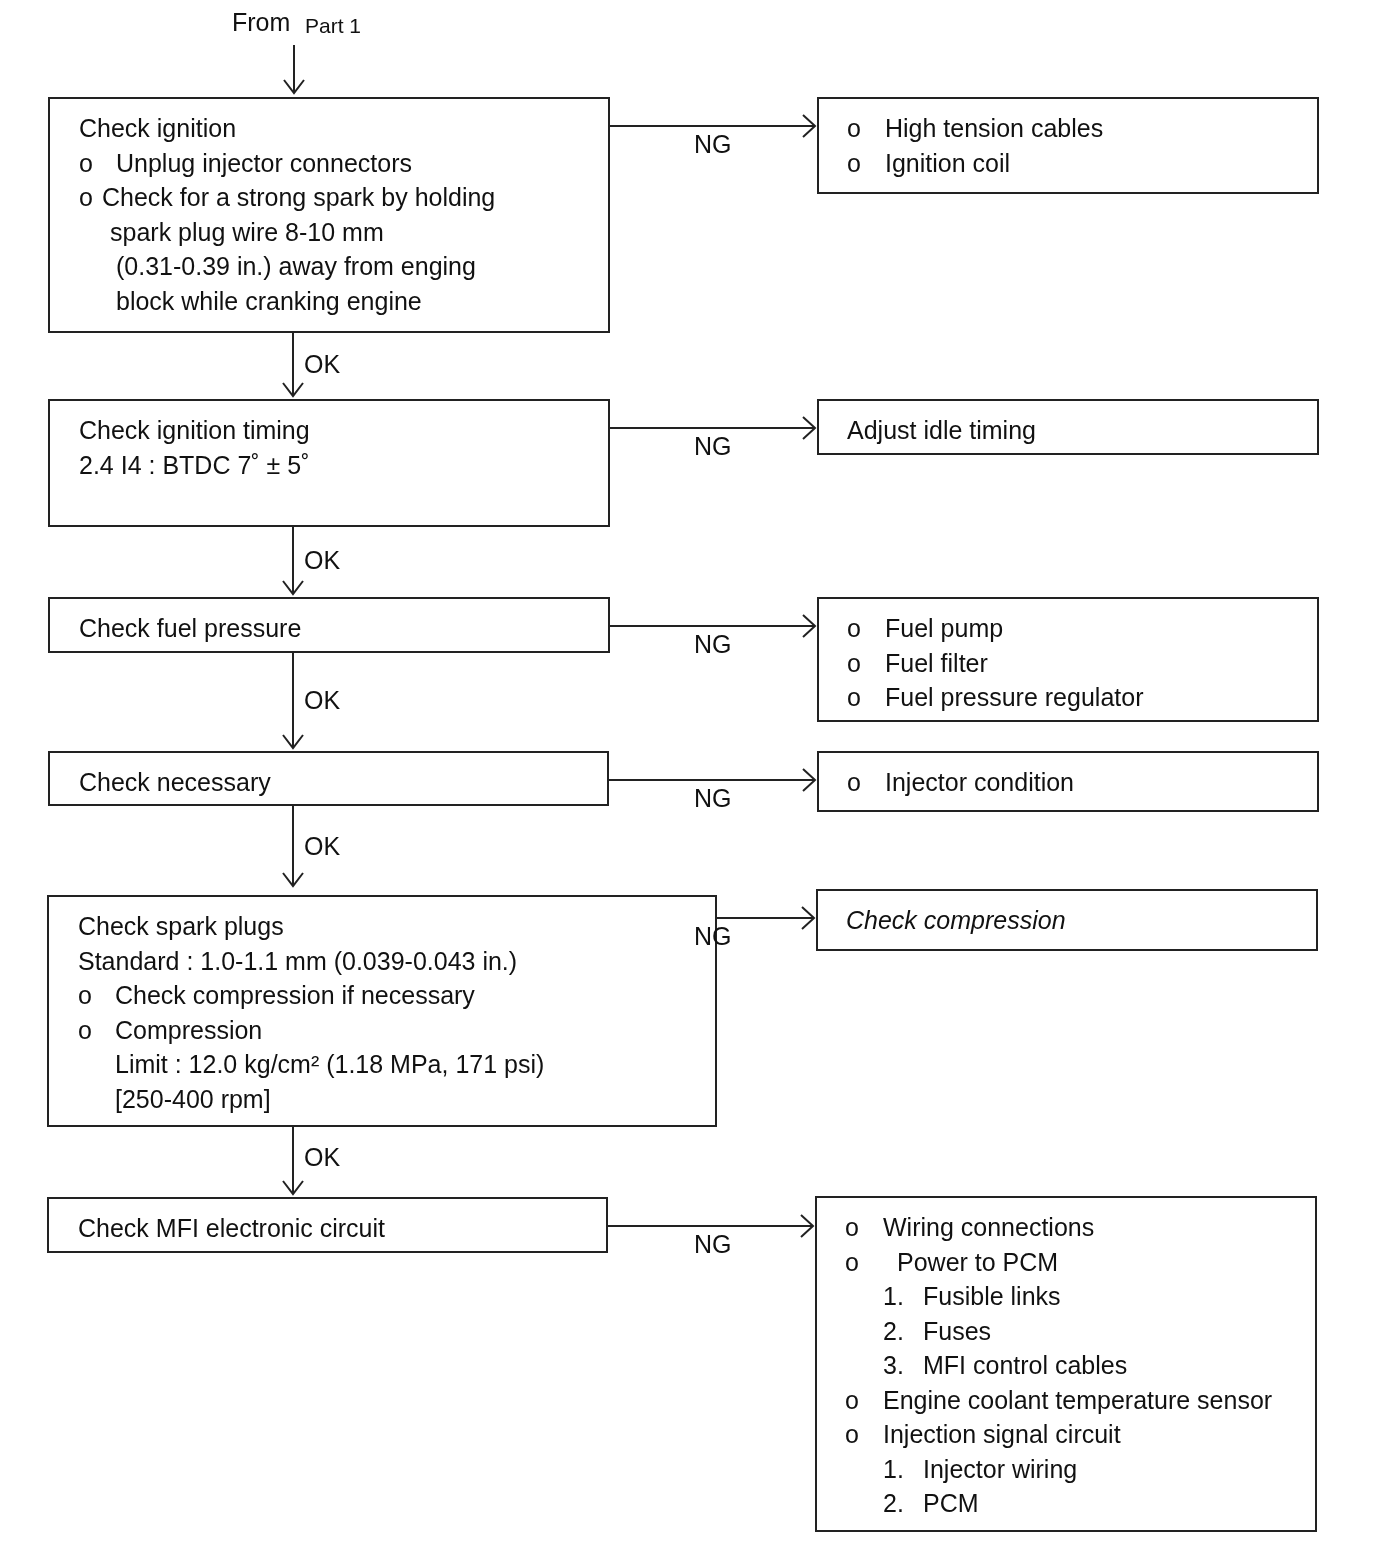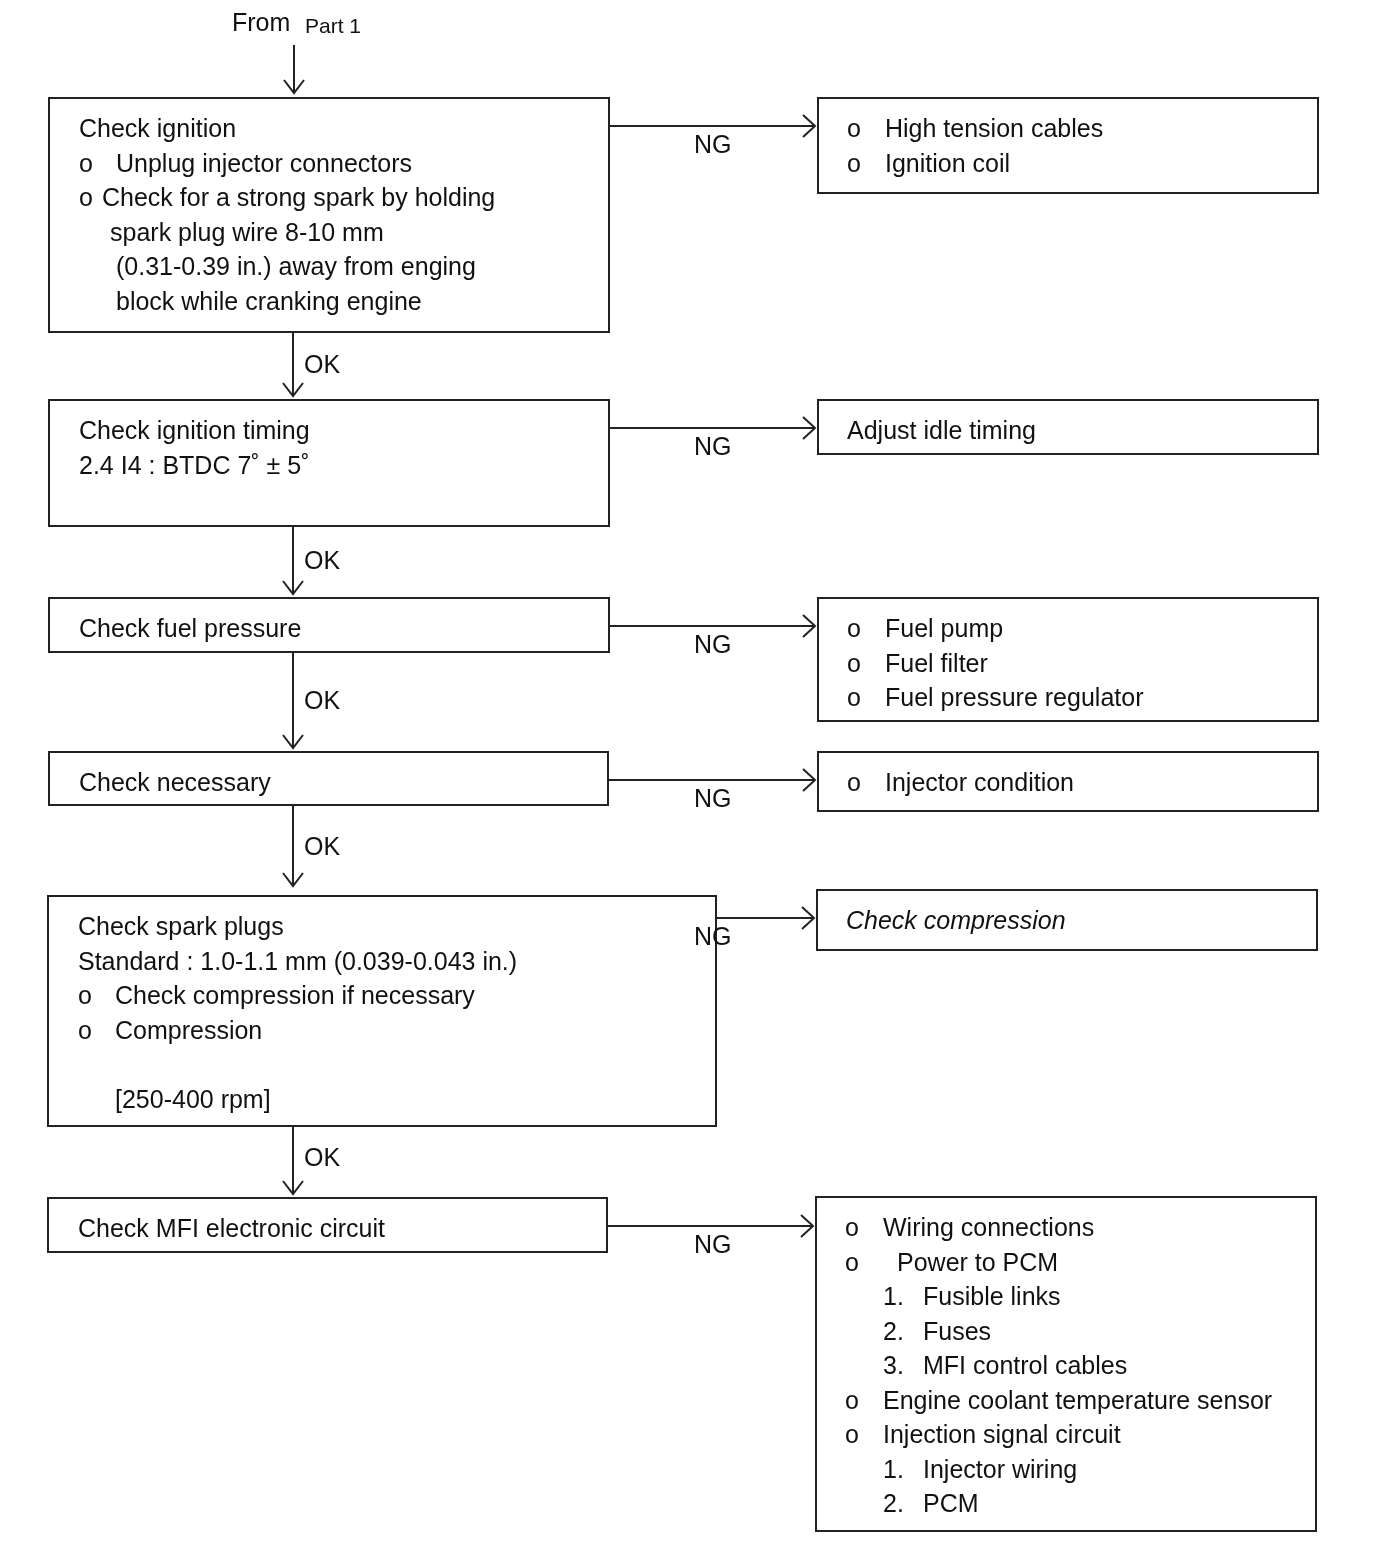--- a/index.html
+++ b/index.html
@@ -89,20 +89,21 @@
       <span class="bul" style="left:28px;top:12px;line-height:34.5px;">o</span>
       <span class="line" style="left:66px;top:12px;">Injector condition</span>
     </div>
     <div class="box" style="left:47px;top:889px;width:670px;height:232px;margin-top:6px;">
       <span class="line" style="left:29px;top:12px;">Check spark plugs</span>
       <span class="line" style="left:29px;top:46.5px;">Standard : 1.0-1.1 mm (0.039-0.043 in.)</span>
       <span class="bul" style="left:29px;top:81px;line-height:34.5px;">o</span>
       <span class="line" style="left:66px;top:81px;">Check compression if necessary</span>
       <span class="bul" style="left:29px;top:115.5px;line-height:34.5px;">o</span>
       <span class="line" style="left:66px;top:115.5px;">Compression</span>
+      <span class="line" style="left:66px;top:150px;">Limit : 12.0 kg/cm² (1.18 MPa, 171 psi)</span>
       <span class="line" style="left:66px;top:184.5px;">[250-400 rpm]</span>
     </div>
     <div class="box" style="left:816px;top:889px;width:502px;height:62px;">
       <span class="line" style="left:28px;top:12px;font-style:italic;">Check compression</span>
     </div>
     <div class="box" style="left:47px;top:1197px;width:561px;height:56px;">
       <span class="line" style="left:29px;top:12px;">Check MFI electronic circuit</span>
     </div>
     <div class="box" style="left:815px;top:1196px;width:502px;height:336px;">
       <span class="bul" style="left:28px;top:12px;line-height:34.5px;">o</span>

